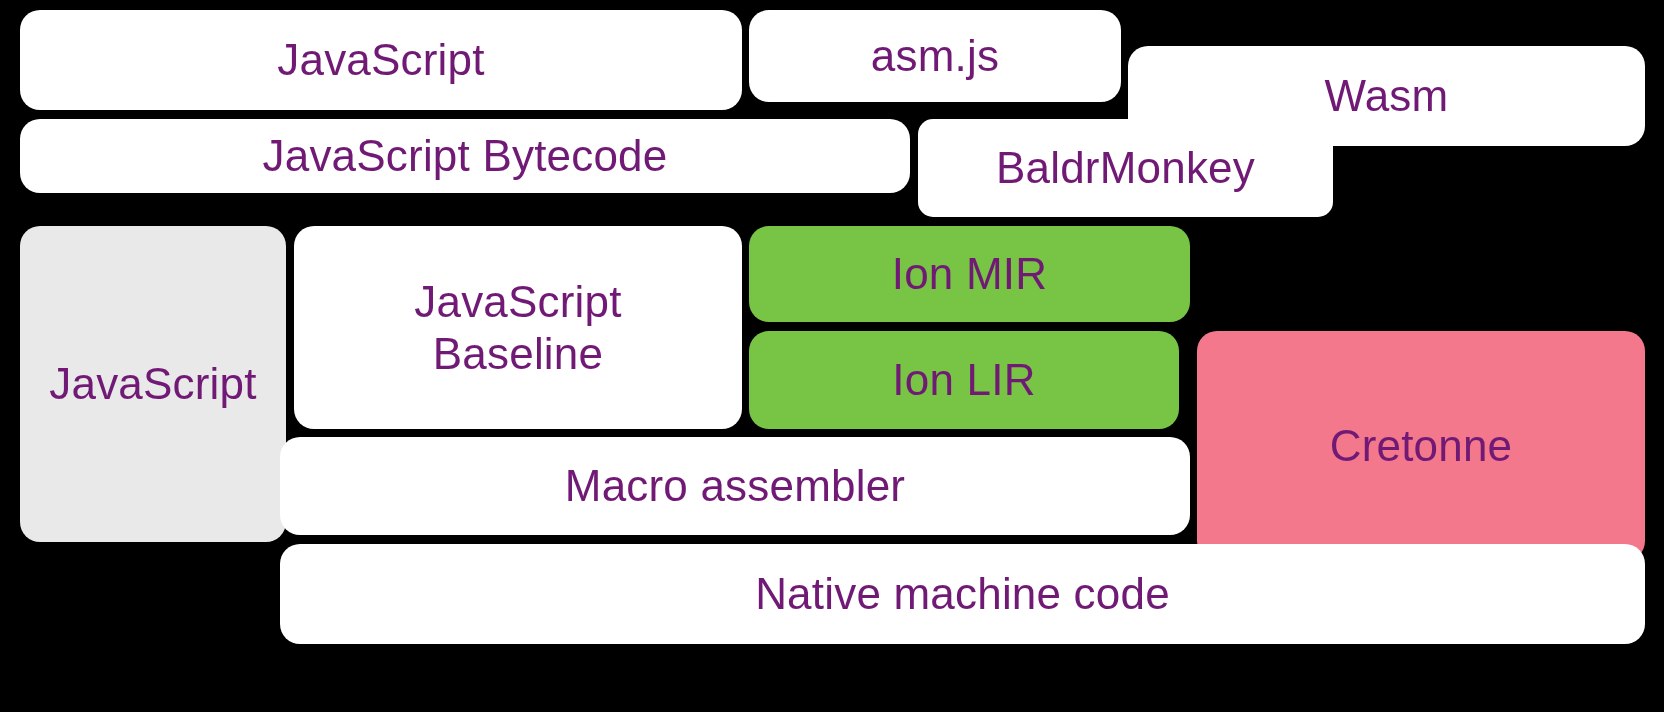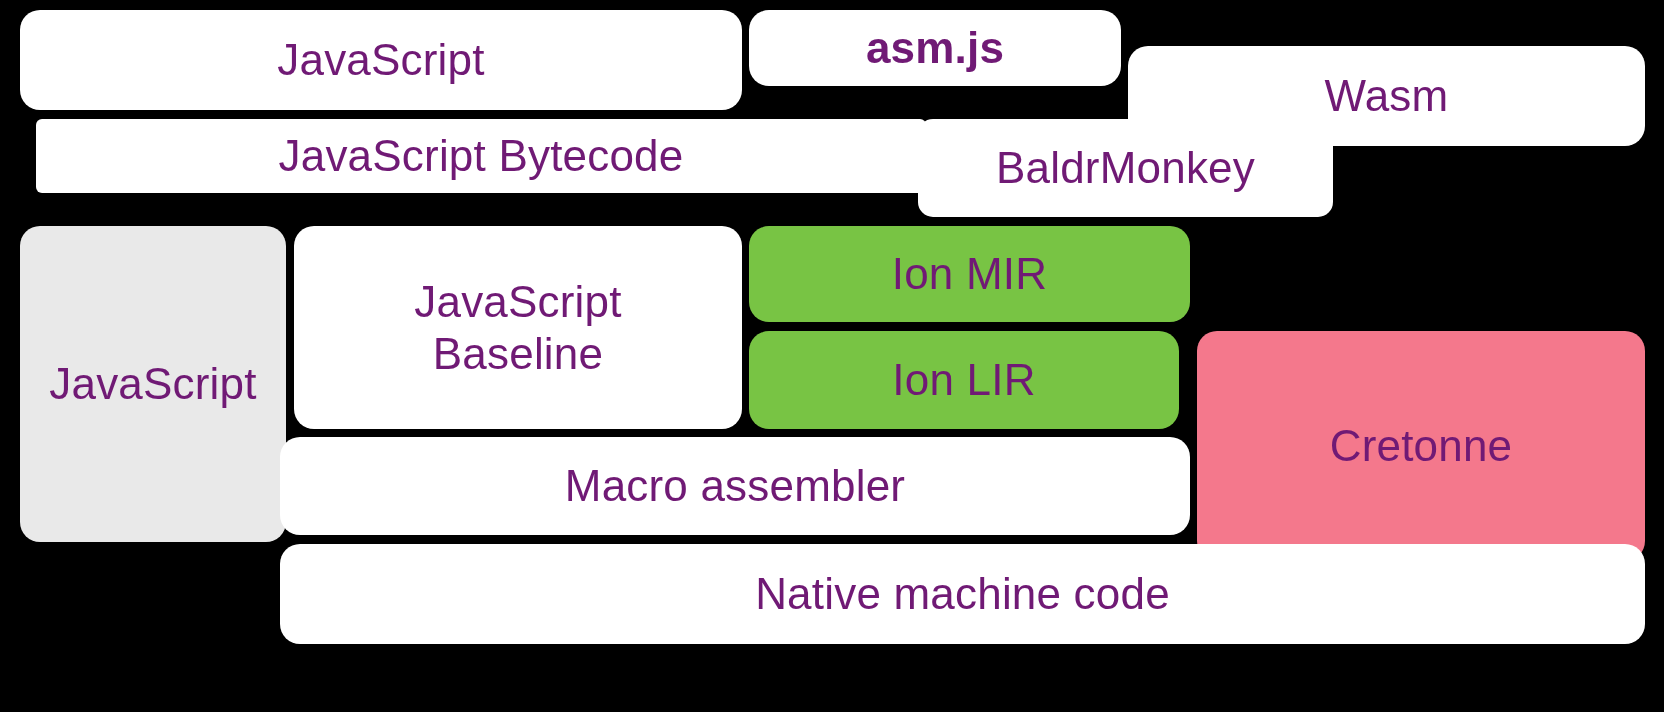--- a/index.html
+++ b/index.html
@@ -34,25 +34,25 @@
     white-space: pre-line;
     padding: 8px 8px;
   }
   .fill-white { background: #ffffff; }
   .fill-gray  { background: #e9e9e9; }
   .fill-green { background: #78c444; }
   .fill-pink  { background: #f4788c; }
 
   
   #n-javascript   { left: 20px;   top: 10px;  width: 722px; height: 100px; }
-  #n-asmjs        { left: 749px;  top: 10px;  width: 372px; height: 76px; font-weight: bold; }
+  #n-asmjs        { left: 749px;  top: 10px;  width: 372px; height: 92px; }
   #n-wasm         { left: 1128px; top: 10px;  width: 517px; height: 100px; margin-top: 36px; }
 
   
-  #n-js-bytecode  { left: 36px;   top: 119px; width: 890px; height: 74px; border-radius: 6px; }
+  #n-js-bytecode  { left: 20px;   top: 119px; width: 890px; height: 74px; }
   #n-baldrmonkey  { left: 918px;  top: 119px; width: 415px; height: 98px; border-radius: 15px; }
 
   
   #n-interpreter  { left: 20px;   top: 226px; width: 266px; height: 316px; }
   #n-js-baseline  { left: 294px;  top: 226px; width: 448px; height: 203px; }
   #n-ion-mir      { left: 749px;  top: 226px; width: 441px; height: 96px; }
   #n-ion-lir      { left: 749px;  top: 331px; width: 430px; height: 98px; }
   #n-cretonne     { left: 1197px; top: 331px; width: 448px; height: 230px; }
 
   

